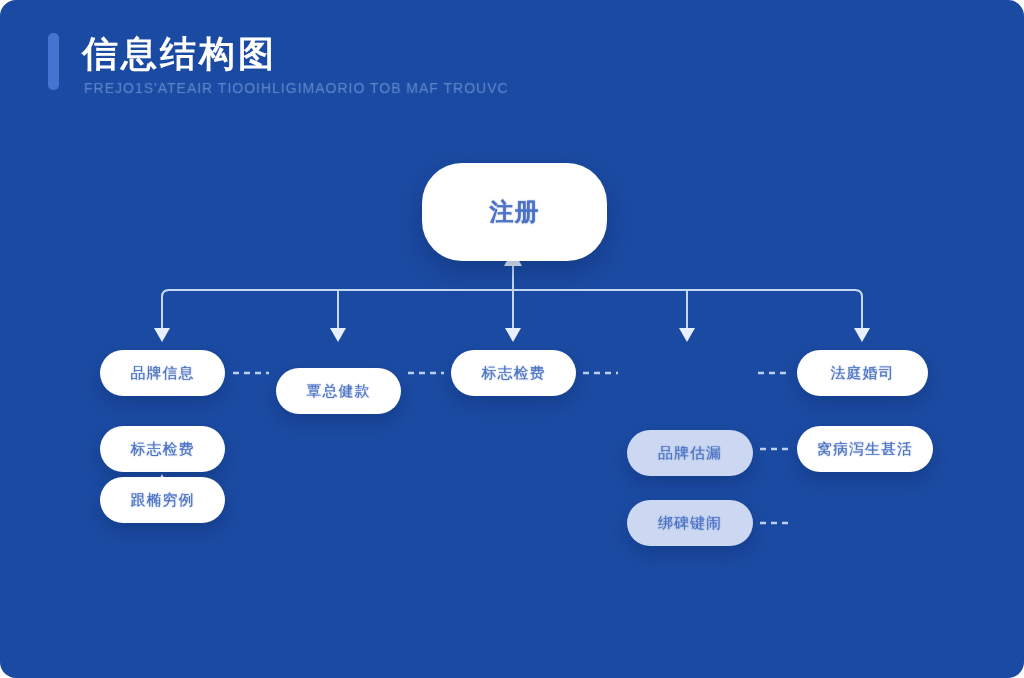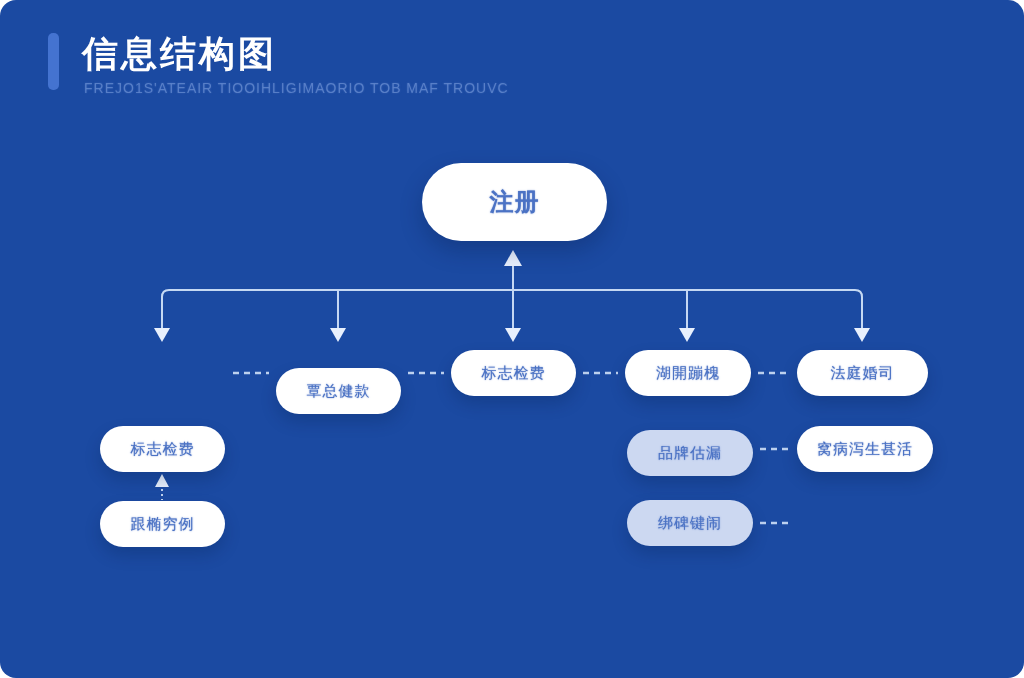--- a/index.html
+++ b/index.html
@@ -17,30 +17,30 @@
     color:rgba(150,181,236,0.42); letter-spacing:1px; white-space:nowrap;
     text-shadow:0 0 2px rgba(90,130,210,0.5); }
 
   
   .node { position:absolute; background:#ffffff; border-radius:40px;
     display:flex; align-items:center; justify-content:center;
     box-shadow:0 8px 16px rgba(6,26,70,0.22); color:#4b72c4; }
   .node .lbl { text-shadow:0 0 1.5px rgba(75,114,196,0.85); letter-spacing:1px;
     filter:blur(0.3px); white-space:nowrap; }
   .node.alt { background:#ccd8f1; }
-  .root-node { left:422px; top:163px; width:185px; height:78px; font-size:24px;
+  .root-node { left:422px; top:163px; width:185px; height:98px; font-size:24px;
     font-weight:600; letter-spacing:2px; box-shadow:0 10px 22px rgba(6,26,70,0.28); }
   .pill { height:46px; font-size:15px; }
   .n-r1c1 { left:100px; top:350px; width:125px; }
   .n-r1c2 { left:276px; top:350px; width:125px;margin-top:18px; }
   .n-r1c3 { left:451px; top:350px; width:125px; }
   .n-r1c4 { left:625px; top:350px; width:126px; }
   .n-r1c5 { left:797px; top:350px; width:131px; }
   .n-l2   { left:100px; top:426px; width:125px; }
-  .n-l3   { left:100px; top:501px; width:125px; }
+  .n-l3   { left:100px; top:477px; width:125px; }
   .n-m2   { left:627px; top:430px; width:126px; }
   .n-rr2  { left:797px; top:426px; width:136px; }
   .n-m3   { left:627px; top:500px; width:126px; }
   .n-rr3  { left:797px; top:500px; width:136px; }
 
   .connector-svg { position:absolute; left:0; top:0; pointer-events:none; }
 </style>
 </head>
 <body>
 
@@ -83,28 +83,28 @@
       <path d="M 760 523 L 790 523" stroke-dasharray="6 5"></path>
 
       <path d="M 162 489 L 162 500" stroke-dasharray="2 3" stroke-width="2"></path>
     </g>
   </svg>
 
   <div class="node root-node">
     <span class="lbl">注册</span>
   </div>
 
+  <div class="node pill n-r1c1">
+    <span class="lbl">品牌信息</span>
+  </div>
   <div class="node pill n-r1c2">
     <span class="lbl">覃总健款</span>
   </div>
   <div class="node pill n-r1c3">
     <span class="lbl">标志检费</span>
-  </div>
-  <div class="node pill n-r1c4">
-    <span class="lbl">湖開蹦槐</span>
   </div>
   <div class="node pill n-r1c5">
     <span class="lbl">法庭婚司</span>
   </div>
 
   <div class="node pill n-l2">
     <span class="lbl">标志检费</span>
   </div>
   <div class="node pill n-l3">
     <span class="lbl">跟椭穷例</span>

